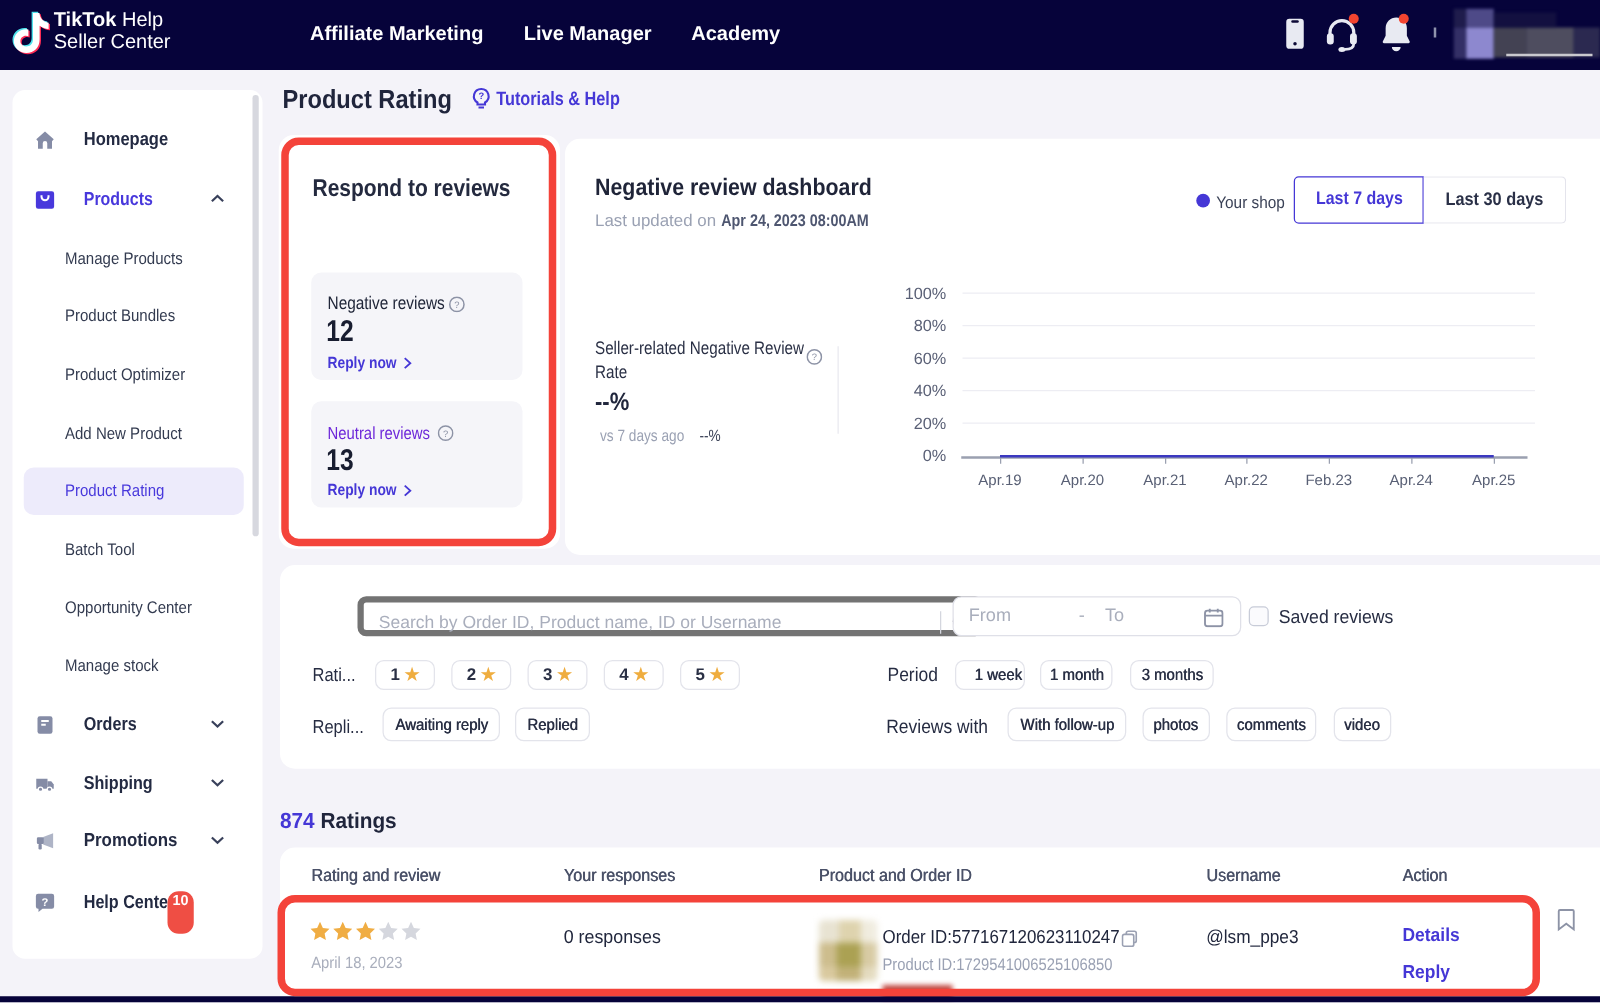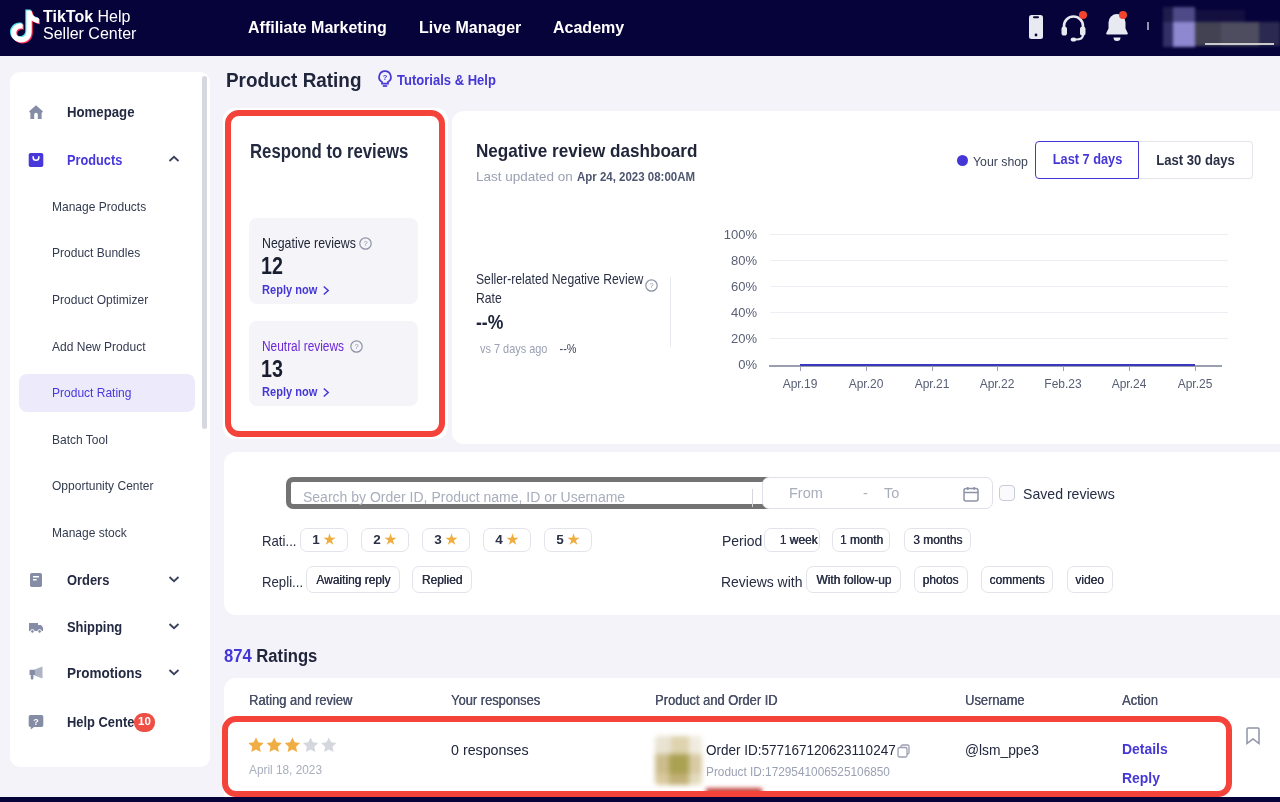--- a/index.html
+++ b/index.html
@@ -14,21 +14,21 @@
 .side-item { position:absolute; left:0; width:200px; height:20px; }
 .side-icon { position:absolute; left:18px; top:2px; width:16px; height:16px; }
 .side-label { position:absolute; left:44px; top:0; font-size:15px; font-weight:700; color:#232a42; line-height:20px;padding-left:13px; }
 .side-sub { position:absolute; left:42px; font-size:13.5px; color:#333b50; line-height:20px; }
 .chev { position:absolute; left:158px; top:4px; }
 .card { position:absolute; background:#fff; border-radius:12px; }
 .redbox { position:absolute; border:6px solid #f4433a; border-radius:14px; z-index:5; }
 .statbox { position:absolute; left:26px; width:169px; height:86px; background:#f5f5f9; border-radius:8px; }
 .fbtn { position:absolute; white-space:nowrap; height:24px; border:1px solid #e3e4eb; border-radius:7px; background:#fff; font-size:13.5px; font-weight:700; color:#2a3045; text-align:center; }
 .fbtn2 { position:absolute; white-space:nowrap; height:27px; border:1px solid #e3e4eb; border-radius:7px; background:#fff; font-size:13px; font-weight:400; text-shadow:0.4px 0 0 #2a3045; color:#2a3045; text-align:center; }
-.flabel { position:absolute; font-size:15px; color:#262c42;margin-left:12px; }
+.flabel { position:absolute; font-size:15px; color:#262c42; }
 .gridline { position:absolute; height:1px; background:#ededf3; left:770px; width:458px; }
 .ylab { position:absolute; width:50px; text-align:right; font-size:13px; color:#5a6076; }
 .xlab { position:absolute; width:60px; text-align:center; font-size:12px; color:#596075; }
 .tick { position:absolute; width:1px; height:5px; background:#9aa0b0; top:366px; }
 .thcell { position:absolute; top:692px; font-size:14px; font-weight:400; text-shadow:0.4px 0 0 #4a5168; color:#4a5168; white-space:nowrap; }
 </style>
 </head>
 <body>
 <div id="header">
 
@@ -155,21 +155,21 @@
     <svg class="chev" width="12" height="10" viewBox="0 0 12 10">
         <path d="M1.5 3 L6 7.2 L10.5 3" fill="none" stroke="#39415b" stroke-width="1.8"></path>
       </svg>
   </div>
   <div class="side-item" style="top:640px;">
     <svg class="side-icon" viewBox="0 0 16 16">
         <path d="M2.5 1 h11 a1.8 1.8 0 0 1 1.8 1.8 v8.4 a1.8 1.8 0 0 1 -1.8 1.8 h-7.5 l-3.2 2.6 v-2.6 h-0.3 a1.8 1.8 0 0 1 -1.8 -1.8 v-8.4 a1.8 1.8 0 0 1 1.8 -1.8 z" fill="#858ca6"></path>
         <text x="8" y="10.5" font-size="9" font-weight="bold" fill="#fff" text-anchor="middle">?</text>
       </svg>
     <div class="side-label"><span class="sx" style="transform:scaleX(0.86);">Help Center</span></div>
-    <div class="abs" style="left:124px;top:1px;width:21px;height:19px;background:#ef4e44;border-radius:9px;color:#fff;font-size:11.5px;font-weight:700;text-align:center;line-height:17px;">10</div>
+    <div class="abs" style="left:124px;top:1px;width:21px;height:34px;background:#ef4e44;border-radius:9px;color:#fff;font-size:11.5px;font-weight:700;text-align:center;line-height:17px;">10</div>
   </div>
   <div class="abs" style="left:192px;top:4px;width:5px;height:353px;background:#d7d8df;border-radius:3px;"></div>
 </div>
 <div id="main">
 
   <div class="abs" style="left:226px;top:68px;font-size:21px;font-weight:700;color:#20253c;"><span class="sx" style="transform:scaleX(0.9);">Product Rating</span></div>
   <svg class="abs" style="left:377px;top:70px;" width="16" height="18" viewBox="0 0 16 18">
     <path d="M8 1.2 a5.8 5.8 0 0 1 3 10.8 v1.6 h-6 v-1.6 A5.8 5.8 0 0 1 8 1.2 z" fill="none" stroke="#4537d6" stroke-width="1.7"></path>
     <path d="M5.8 16 h4.4" stroke="#4537d6" stroke-width="1.7"></path>
     <text x="8" y="9.6" font-size="7.5" font-weight="bold" fill="#4537d6" text-anchor="middle">?</text>
@@ -254,21 +254,21 @@
   <div class="card" style="left:224px;top:452px;width:1068px;height:163px;">
     <div class="abs" style="left:26px;top:25px;width:501px;height:32px;border:5px solid #737373;border-radius:7px;background:#fff;margin-left:36px;">
       <div class="abs" style="left:12px;top:7px;font-size:14px;color:#a9aebc;">Search by Order ID, Product name, ID or Username</div>
       <div class="abs" style="left:461px;top:7px;width:1px;height:18px;background:#d4d6de;"></div>
       <svg class="abs" style="left:470px;top:8px;" width="16" height="16" viewBox="0 0 16 16">
           <circle cx="7" cy="7" r="5" fill="none" stroke="#3c4358" stroke-width="1.6"></circle>
           <path d="M10.8 10.8 L14 14" stroke="#3c4358" stroke-width="1.6"></path>
         </svg>
     </div>
     <div class="abs" style="left:538px;top:25px;width:231px;height:32px;border:1px solid #dfe0e8;border-radius:7px;background:#fff;">
-      <div class="abs" style="left:12px;top:7px;font-size:14.5px;color:#a9aebc;margin-left:14px;">From</div>
+      <div class="abs" style="left:12px;top:7px;font-size:14.5px;color:#a9aebc;">From</div>
       <div class="abs" style="left:100px;top:7px;font-size:14.5px;color:#a9aebc;">-</div>
       <div class="abs" style="left:121px;top:7px;font-size:14.5px;color:#a9aebc;">To</div>
       <svg class="abs" style="left:200px;top:8px;" width="16" height="16" viewBox="0 0 16 16">
           <rect x="1" y="2.5" width="14" height="12.5" rx="2" fill="none" stroke="#8d93a6" stroke-width="1.5"></rect>
           <path d="M1 6.5 h14 M4.8 1 v3 M11.2 1 v3" stroke="#8d93a6" stroke-width="1.5"></path>
         </svg>
     </div>
     <div class="abs" style="left:775px;top:33px;width:16px;height:16px;border:1.5px solid #c8ccd8;border-radius:4px;background:#fbfbfd;"></div>
     <div class="abs" style="left:799px;top:33px;font-size:15px;color:#262c42;"><span class="sx" style="transform:scaleX(0.94);">Saved reviews</span></div>
     <div class="flabel" style="left:26px;top:80px;"><span class="sx" style="transform:scaleX(0.88);">Rati...</span></div>

